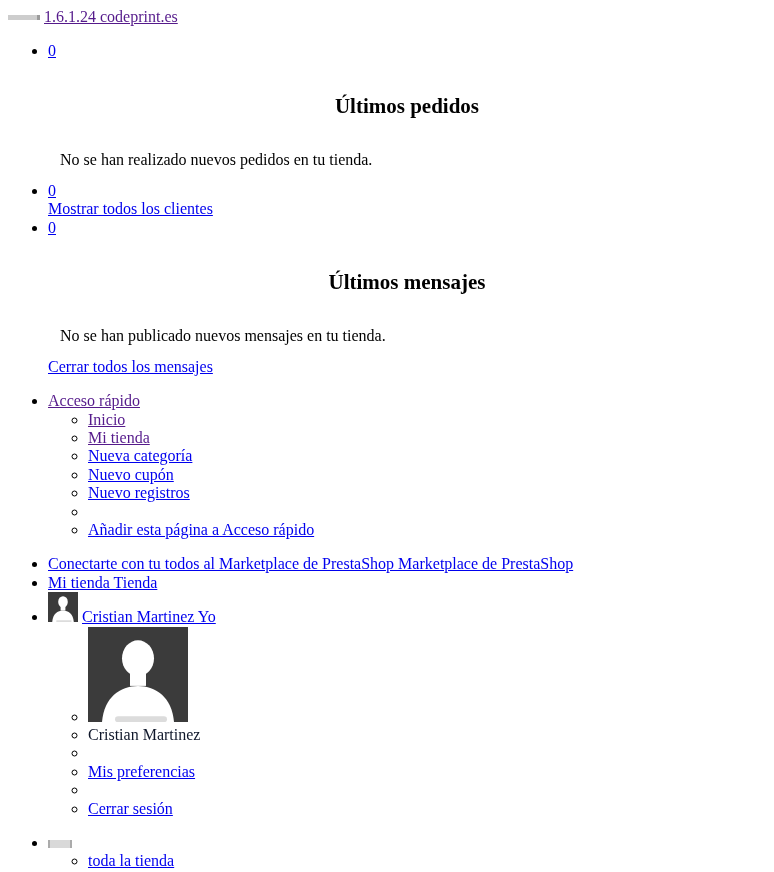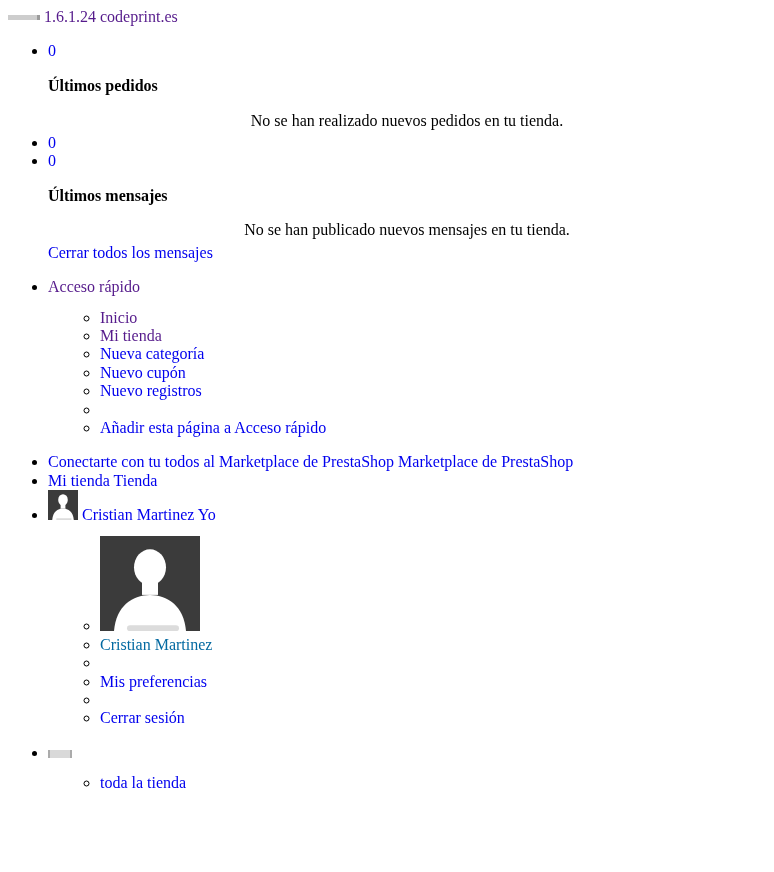--- a/index.html
+++ b/index.html
@@ -10,62 +10,63 @@
   body {
     width: 774px; height: 872px;
     overflow: hidden;
     font-family: "Liberation Serif", serif;
     font-size: 16px;
     line-height: 1.15;
     color: #000000;
   }
   .page { margin: 8px; }
 
-  a { color: #0000EE; cursor: pointer; }
+  a { color: #0000EE; text-decoration: underline; cursor: pointer; }
   a.visited { color: #551A8B; }
 
   ul {
     margin: 16px 0;
     padding-left: 40px;
     list-style-type: disc;
   }
   ul ul {
-    margin: 12px;
+    margin: 0;
     padding-left: 40px;
     list-style-type: circle;
   }
   li { line-height: 1.15; }
   li.spacer::after { content: "\200B"; }
 
   h3 {
-    font-size: 16px;
+    font-size: 21px;
     font-weight: bold;
-    margin: 16px 0;
+    margin: 33px 0;
     line-height: 1.17;
+    text-align: center;
   }
-  .notif-msg { margin: 4px; text-align: center; }
+  .notif-msg { margin: 12px; }
 
   .logo-bar {
     display: inline-block;
     width: 29px; height: 5px;
     background: #CDCDCD;
     border-right: 3px solid #9B9B9B;
     margin-right: 4px;
     vertical-align: 2px;
   }
   .search-bar {
     display: inline-block;
     width: 20px; height: 8px;
     background: #D9D9D9;
     border-left: 2px solid #ABABAB;
     border-right: 2px solid #ABABAB;
   }
   .avatar-small { width: 30px; height: 30px; vertical-align: baseline; }
   .avatar-large { width: 100px; height: 95px; vertical-align: baseline; }
-  .plain-text { color: #0369a1; }
+  .plain-text { color: #0f172a; }
 </style>
 </head>
 <body>
 
 <svg width="0" height="0" style="position:absolute">
   <defs>
     <g id="person-shape">
       <rect width="100" height="100" fill="#3B3B3B"></rect>
       <ellipse cx="50" cy="33" rx="16" ry="19" fill="#FFFFFF"></ellipse>
       <path d="M42,44 L42,62 L58,62 L58,44 Z" fill="#FFFFFF"></path>
@@ -85,20 +86,21 @@
     <li>
       <a>0</a>
       <div>
         <h3>Últimos pedidos</h3>
         <div class="notif-msg">No se han realizado nuevos pedidos en tu tienda.</div>
       </div>
     </li>
     <li>
       <a>0</a>
       <div>
+        <a>Mostrar todos los clientes</a>
       </div>
     </li>
     <li>
       <a>0</a>
       <div>
         <h3>Últimos mensajes</h3>
         <div class="notif-msg">No se han publicado nuevos mensajes en tu tienda.</div>
         <a>Cerrar todos los mensajes</a>
       </div>
     </li>

